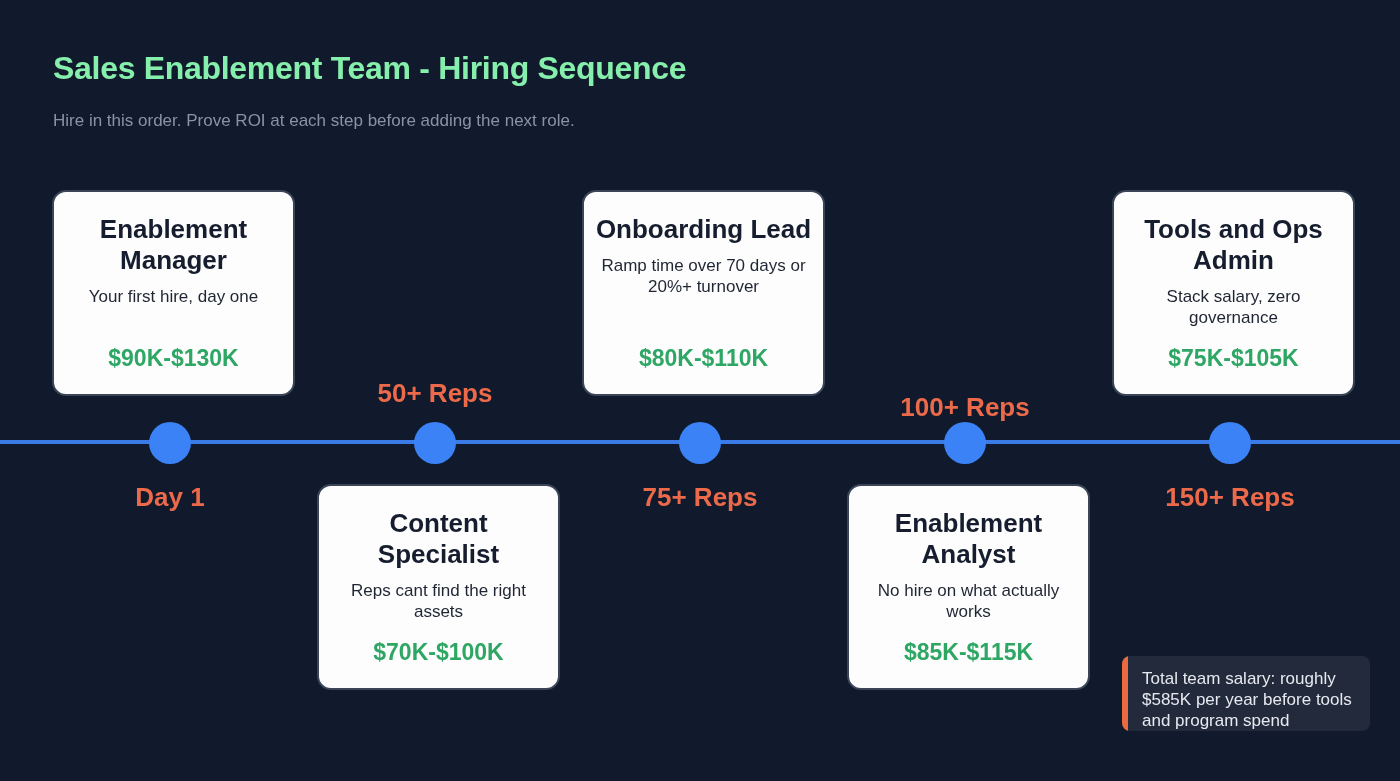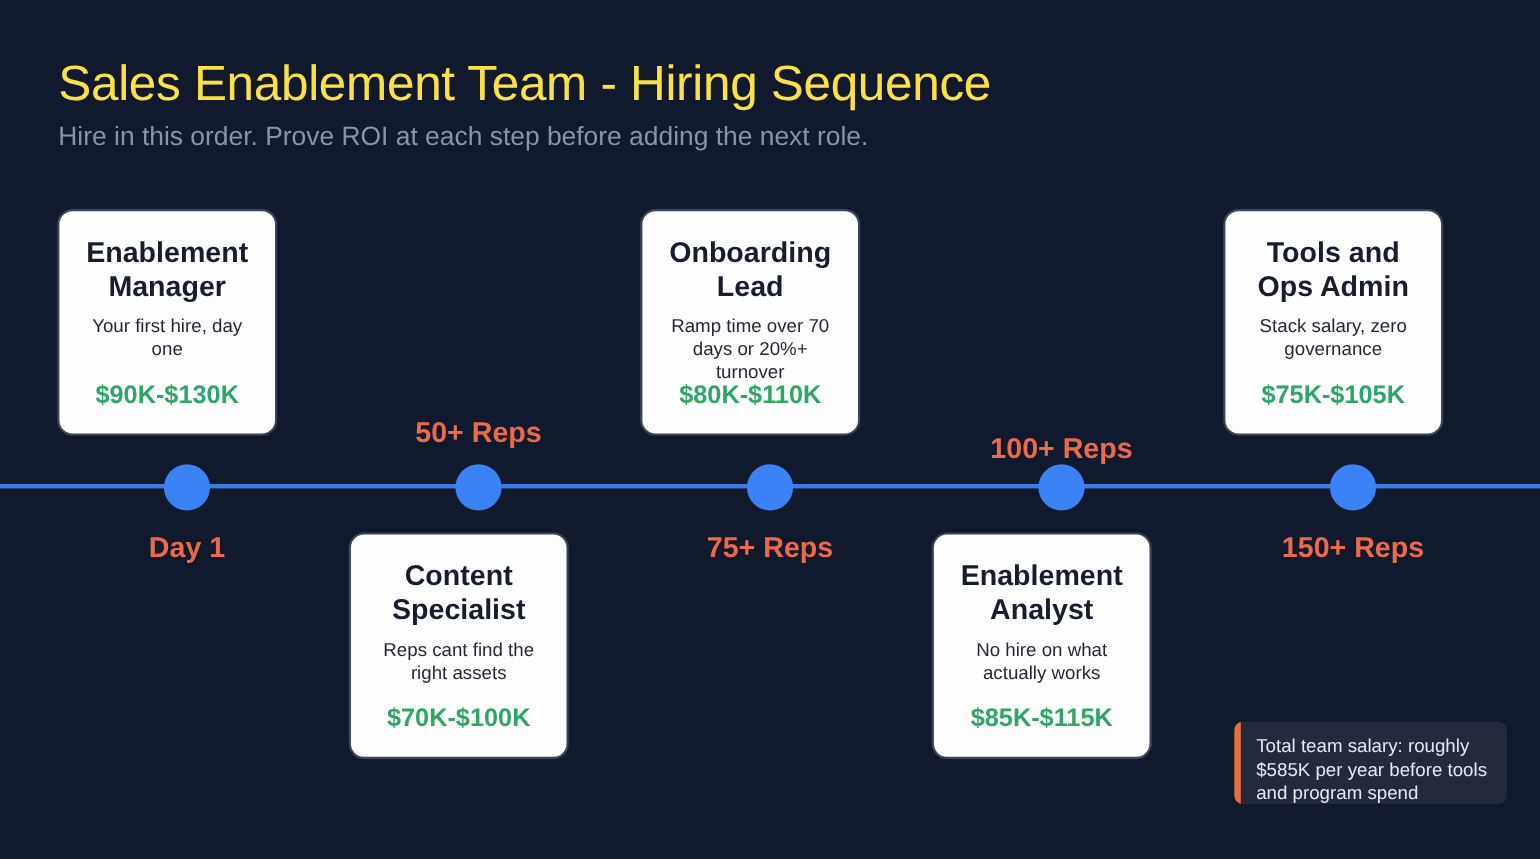--- a/index.html
+++ b/index.html
@@ -6,36 +6,36 @@
   html, body { width: 1400px; height: 781px; }
   body {
     background: #111a2c;
     font-family: "Liberation Sans", "DejaVu Sans", sans-serif;
     position: relative;
     overflow: hidden;
     color: #ffffff;
   }
   .title {
     position: absolute; left: 53px; top: 50px;
-    font-size: 45px; font-weight: 400; color: #fde047; letter-spacing: -0.3px;
+    font-size: 32px; font-weight: 700; color: #86efac; letter-spacing: -0.3px;
   }
   .subtitle {
     position: absolute; left: 53px; top: 111px;
-    font-size: 24px; color: #8a93a6;
+    font-size: 17px; color: #8a93a6;
   }
   .timeline-line {
     position: absolute; left: 0; top: 440px; width: 1400px; height: 4px;
     background: #3b7be8;
   }
   .node {
     position: absolute; width: 42px; height: 42px; border-radius: 50%;
     background: #3b82f6; top: 422px; transform: translateX(-50%);
   }
   .card {
-    position: absolute; width: 200px; height: 206px;
+    position: absolute; width: 243px; height: 206px;
     background: #fdfdfd; border-radius: 14px;
     border: 2px solid #3a4558;
     text-align: center; padding-top: 22px;
   }
   .card .role {
     font-size: 26px; font-weight: 700; color: #161d2e; line-height: 31px;
     padding: 0 10px;
   }
   .card .desc {
     font-size: 17px; color: #1f2533; line-height: 21px; margin-top: 10px;

